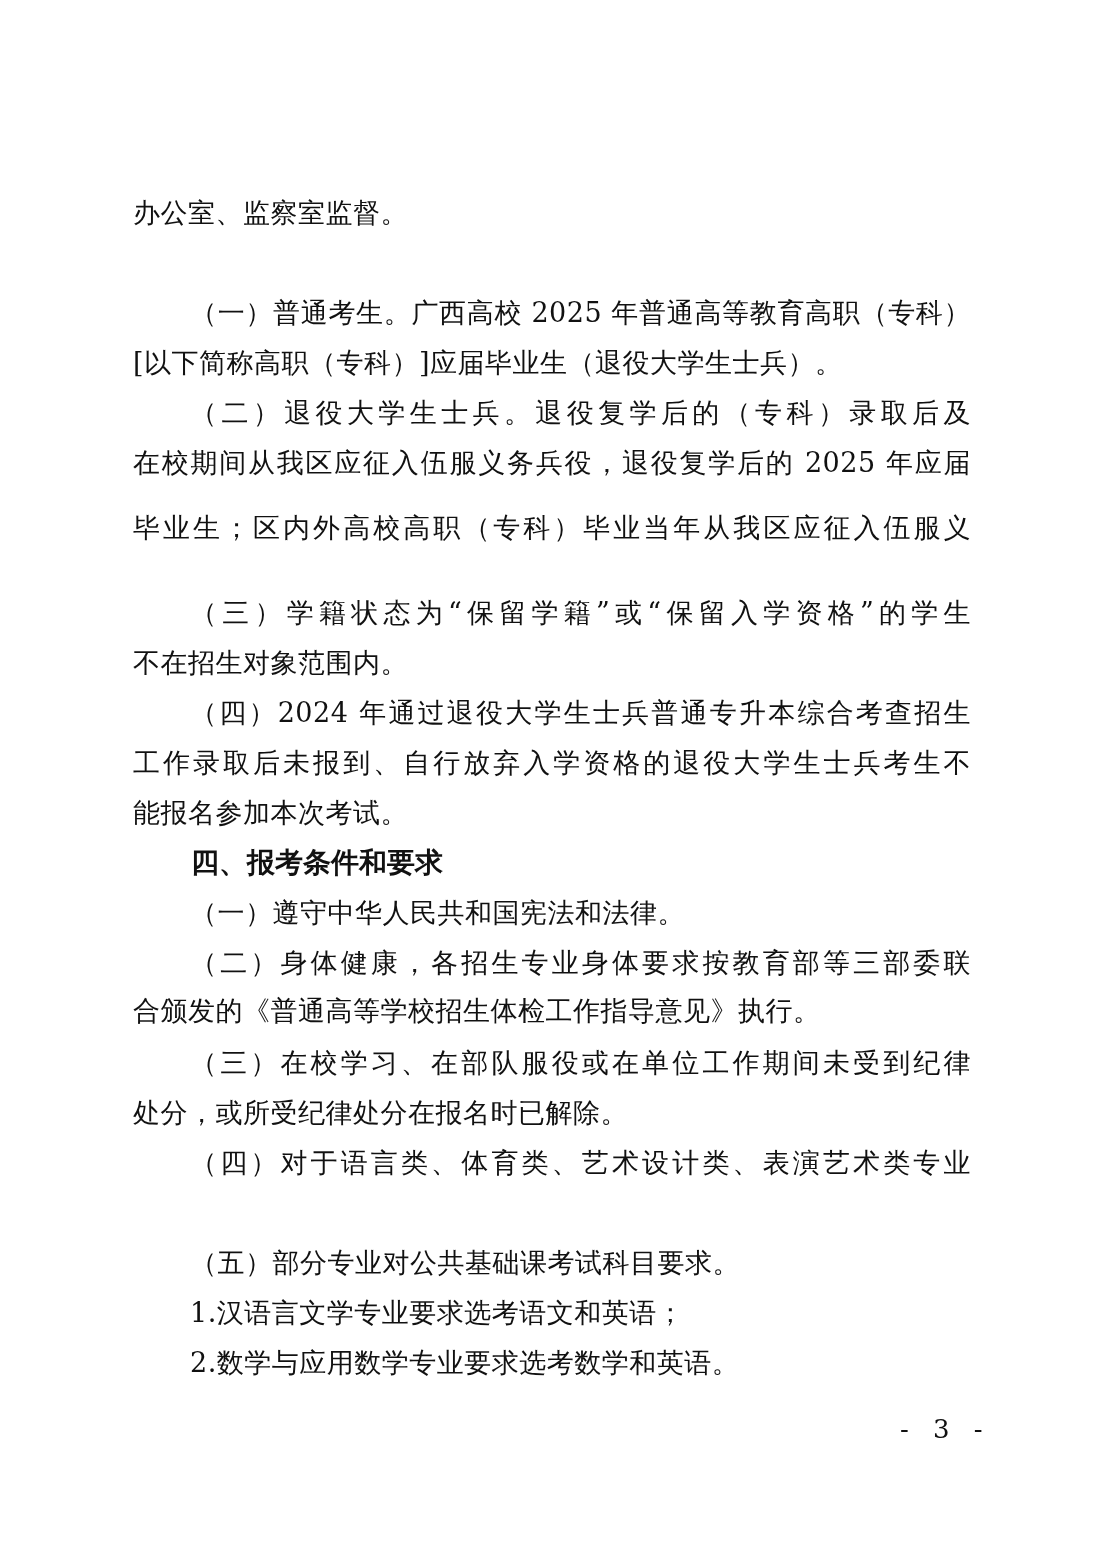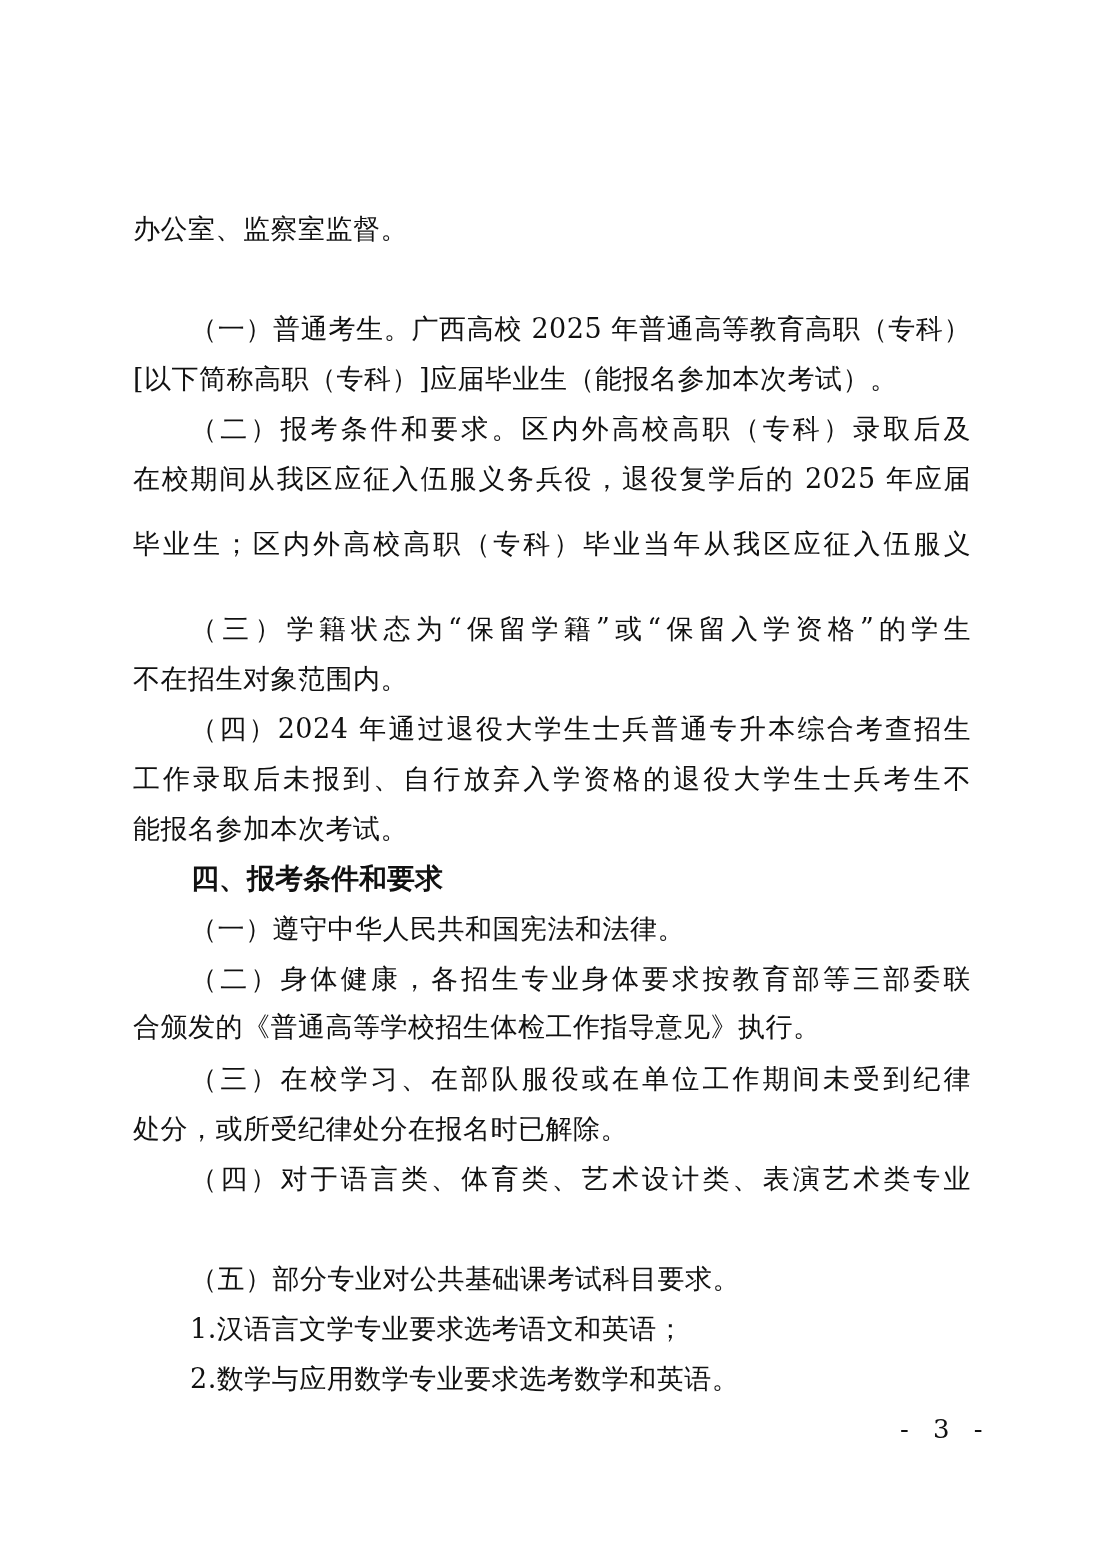--- a/index.html
+++ b/index.html
@@ -1,34 +1,34 @@
 <!DOCTYPE html>
 <html><head>
 <meta charset="utf-8">
 <style>
   html, body { margin: 0; padding: 0; background: #ffffff; }
   body { width: 1102px; height: 1559px; position: relative; overflow: hidden;
          font-family: "DejaVu Serif", "Liberation Serif", serif; color: #111; }
   .page { position: absolute; left: 0; top: 0; width: 1102px; height: 1559px; background: #fff; }
   .line { position: absolute; left: 133px; width: 838px; font-size: 27px; line-height: 34px;
-          white-space: nowrap; letter-spacing: 0.5px; margin-top: 16px; }
+          white-space: nowrap; letter-spacing: 0.5px; }
   .just { text-align: justify; text-align-last: justify; }
   .indent { left: 190px; width: 781px; }
   .heading { font-family: "DejaVu Sans", "Liberation Sans", sans-serif; font-weight: bold; font-size: 28px; letter-spacing: 0; }
   .pagenum { position: absolute; left: 900px; top: 1412px; font-size: 26px; line-height: 34px;
              font-family: "DejaVu Serif", serif; letter-spacing: 8px; }
 </style>
 </head>
 <body>
 
 <div class="page">
   <div class="line" style="top:196px">办公室、监察室监督。</div>
   <div class="line indent just" style="top:296px">（一）普通考生。广西高校 2025 年普通高等教育高职（专科）</div>
-  <div class="line" style="top:346px">[以下简称高职（专科）]应届毕业生（能报名参加本次考试）。</div>
-  <div class="line indent just" style="top:396px">（二）报考条件和要求。区内外高校高职（专科）录取后及</div>
+  <div class="line" style="top:346px">[以下简称高职（专科）]应届毕业生（退役大学生士兵）。</div>
+  <div class="line indent just" style="top:396px">（二）退役大学生士兵。退役复学后的（专科）录取后及</div>
   <div class="line just" style="top:446px">在校期间从我区应征入伍服义务兵役，退役复学后的 2025 年应届</div>
   <div class="line just" style="top:511px">毕业生；区内外高校高职（专科）毕业当年从我区应征入伍服义</div>
   <div class="line indent just" style="top:596px">（三）学籍状态为“保留学籍”或“保留入学资格”的学生</div>
   <div class="line" style="top:646px">不在招生对象范围内。</div>
   <div class="line indent just" style="top:696px">（四）2024 年通过退役大学生士兵普通专升本综合考查招生</div>
   <div class="line just" style="top:746px">工作录取后未报到、自行放弃入学资格的退役大学生士兵考生不</div>
   <div class="line indent heading" style="top:846px;left:191px">四、报考条件和要求</div>
   <div class="line" style="top:796px">能报名参加本次考试。</div>
   <div class="line indent" style="top:896px">（一）遵守中华人民共和国宪法和法律。</div>
   <div class="line indent just" style="top:946px">（二）身体健康，各招生专业身体要求按教育部等三部委联</div>

